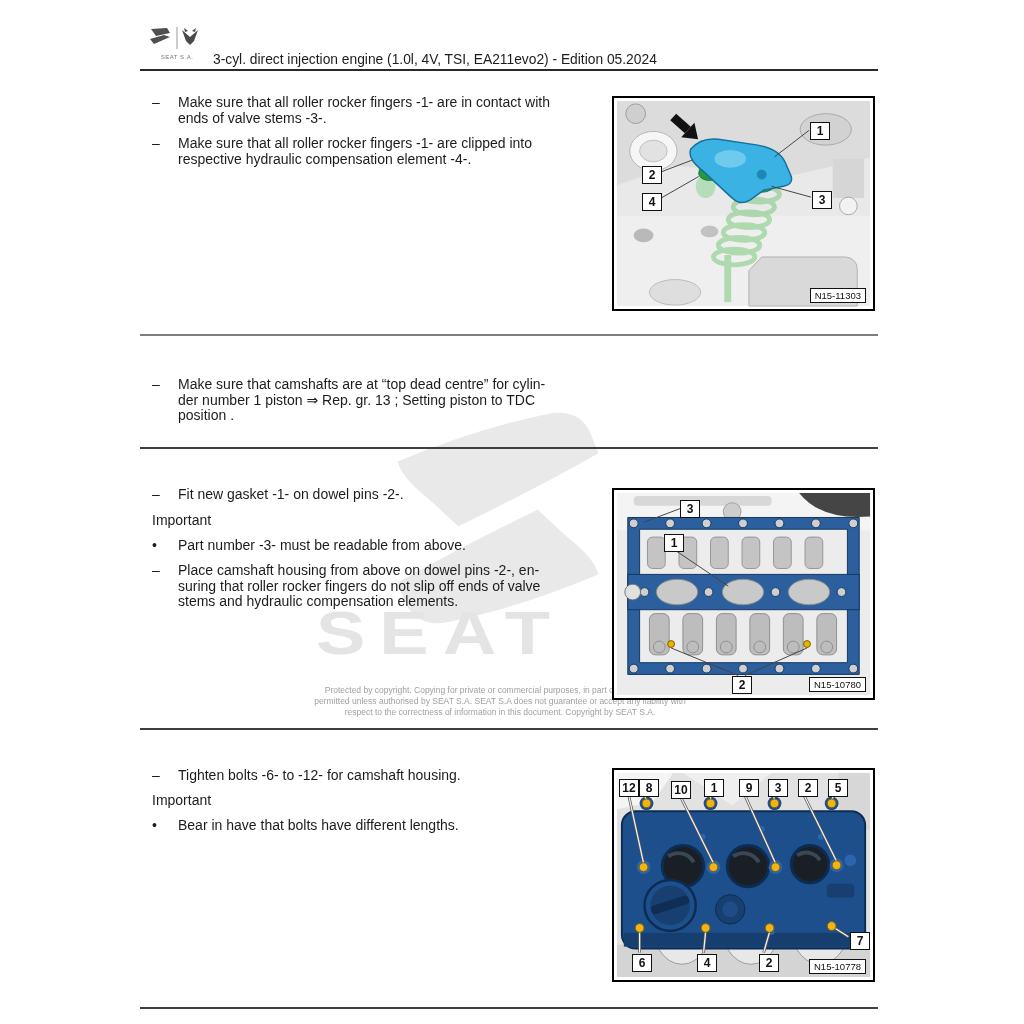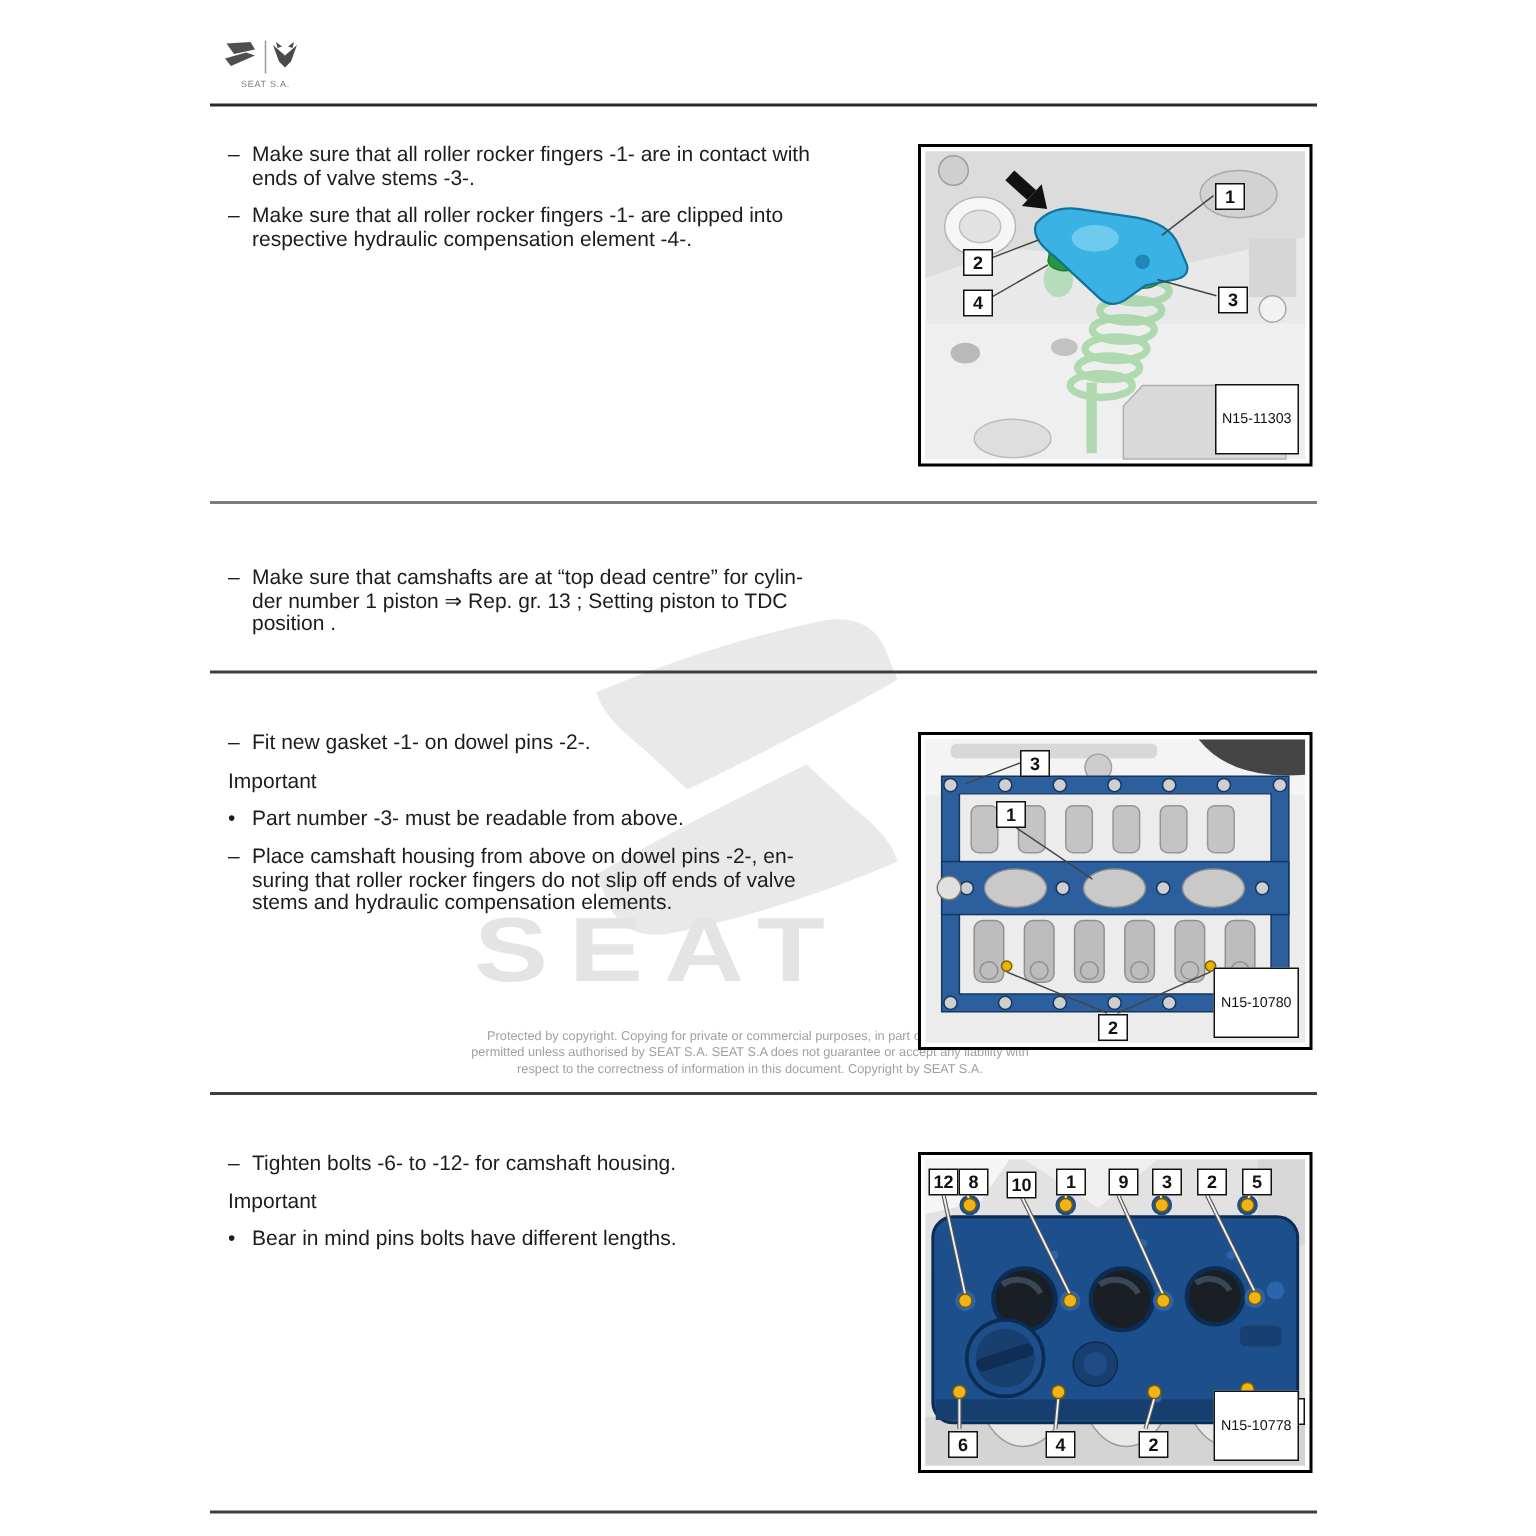--- a/index.html
+++ b/index.html
@@ -1,30 +1,30 @@
 <!DOCTYPE html>
 <html><head>
 <meta charset="utf-8">
 <style>
   html,body{margin:0;padding:0;background:#fff;}
   .page{position:relative;width:1024px;height:1024px;background:#fff;overflow:hidden;
         font-family:"Liberation Sans",sans-serif;color:#1c1c1c;}
   .rule{position:absolute;left:140px;width:738px;height:2px;z-index:1;}
   .li{position:absolute;left:152px;width:480px;z-index:1;}
   .li .mk{position:absolute;left:0;top:0;font-size:14px;line-height:15.5px;}
-  .li .bd{margin-left:16px;font-size:14px;line-height:15.5px;white-space:pre-line;}
+  .li .bd{margin-left:26px;font-size:14px;line-height:15.5px;white-space:pre-line;}
   .imp{position:absolute;left:152px;font-size:14px;line-height:15.5px;z-index:1;}
   .fig{position:absolute;left:612px;width:263px;background:#fff;border:2px solid #000;
        box-sizing:border-box;z-index:2;}
   .fig svg{display:block;width:100%;height:100%;}
   .co{position:absolute;min-width:14px;height:16px;line-height:16px;padding:0 2px;
       background:#fff;border:1.5px solid #111;color:#111;font-size:12px;font-weight:bold;
       text-align:center;z-index:3;}
   .fid{position:absolute;right:7px;bottom:6px;background:#fff;border:1.5px solid #111;
-       color:#111;font-size:9.5px;padding:16px 4px;line-height:13px;z-index:3;}
+       color:#111;font-size:9.5px;padding:0 4px;line-height:13px;z-index:3;}
   .wm-s{position:absolute;left:393px;top:403px;width:210px;height:230px;z-index:0;}
   .wm-seat{position:absolute;left:316px;top:598px;z-index:0;font-size:74px;font-weight:bold;
            color:#e4e4e4;letter-spacing:14px;transform:scaleY(0.82);transform-origin:top left;
            font-family:"Liberation Sans",sans-serif;}
   .copy{position:absolute;left:283px;top:685px;width:434px;text-align:center;color:#a0a0a0;
         font-size:8.5px;line-height:11px;white-space:pre-line;z-index:1;}
   .hlogo{position:absolute;left:148px;top:24px;width:58px;height:42px;z-index:1;}
   .hlogo .cap{position:absolute;left:0;top:30px;width:58px;text-align:center;
               font-size:6px;letter-spacing:.5px;color:#7a7a7a;}
   .htext{position:absolute;left:213px;font-size:13.8px;line-height:18px;z-index:1;}
@@ -48,20 +48,21 @@
       </g>
       <line x1="29" y1="3" x2="29" y2="25" stroke="#999" stroke-width="1"></line>
       <g>
         <polygon points="34,6 42,13 50,6 46,17 42,21 38,17" fill="#4a4a4a"></polygon>
         <polygon points="36,4 40,7 37,8" fill="#4a4a4a"></polygon>
         <polygon points="48,4 44,7 47,8" fill="#4a4a4a"></polygon>
       </g>
     </svg>
     <div class="cap">SEAT S.A.</div>
   </div>
+  <div class="htext" style="top:51px">3-cyl. direct injection engine (1.0l, 4V, TSI, EA211evo2) - Edition 05.2024</div>
   <div class="rule" style="top:69px;background:#2a2a2a"></div>
 
   <div class="li" style="top:95px">
     <span class="mk">–</span>
     <div class="bd">Make sure that all roller rocker fingers -1- are in contact with
 ends of valve stems -3-.</div>
   </div>
   <div class="li" style="top:136px">
     <span class="mk">–</span>
     <div class="bd">Make sure that all roller rocker fingers -1- are clipped into
@@ -231,21 +232,21 @@
 
   <div class="rule" style="top:728px;background:#3f3f3f"></div>
 
   <div class="li" style="top:768px">
     <span class="mk">–</span>
     <div class="bd">Tighten bolts -6- to -12- for camshaft housing.</div>
   </div>
   <div class="imp" style="top:793px">Important</div>
   <div class="li" style="top:818px">
     <span class="mk">•</span>
-    <div class="bd">Bear in mind pins bolts have different lengths.</div>
+    <div class="bd">Bear in have that bolts have different lengths.</div>
   </div>
 
   <div class="fig" style="top:768px;height:214px">
     <svg viewBox="0 0 263 214" preserveAspectRatio="none">
       <rect x="3" y="3" width="257" height="208" fill="#e2e2e2"></rect>
       <polygon points="3,3 60,3 40,32 3,40" fill="#f5f5f5"></polygon>
       <polygon points="70,3 160,3 120,36" fill="#efefef"></polygon>
       <rect x="228" y="3" width="32" height="58" fill="#d7d7d7"></rect>
       <rect x="3" y="178" width="257" height="33" fill="#d4d4d4"></rect>
       <path d="M45 182 q10 16 24 16 t24 -16" stroke="#9a9a9a" fill="#e8e8e8"></path>

